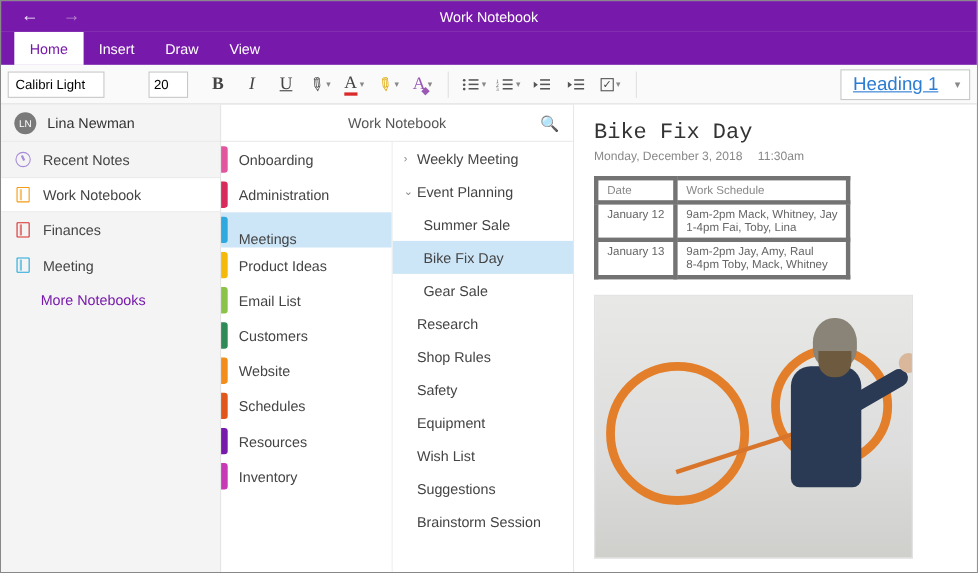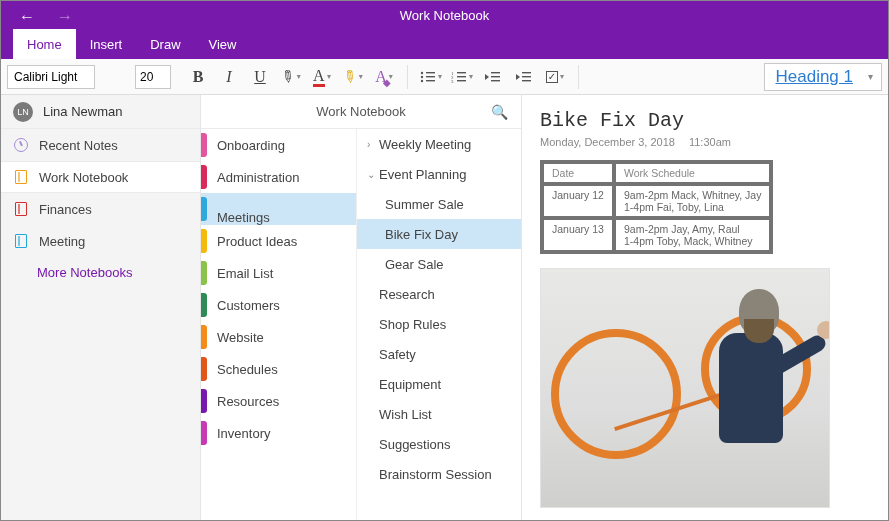--- a/index.html
+++ b/index.html
@@ -311,21 +311,21 @@
             <tr>
               <th>Date</th>
               <th>Work Schedule</th>
             </tr>
         <tr>
               <td>January 12</td>
               <td><span>9am-2pm Mack, Whitney, Jay</span><br><span>1-4pm Fai, Toby, Lina</span></td>
             </tr>
         <tr>
               <td>January 13</td>
-              <td><span>9am-2pm Jay, Amy, Raul</span><br><span>1-4pm Toby, Mack, Whitney</span></td>
+              <td><span>9am-2pm Jay, Amy, Raul</span><br><span>8-4pm Toby, Mack, Whitney</span></td>
             </tr>
       </tbody>
         </table>
       <div class="photo">
         <div class="bike-wheel w1"></div>
         <div class="bike-wheel w2"></div>
         <div class="bike-frame"></div>
         <div class="person">
           <div class="torso"></div>
             <div class="arm"></div>

